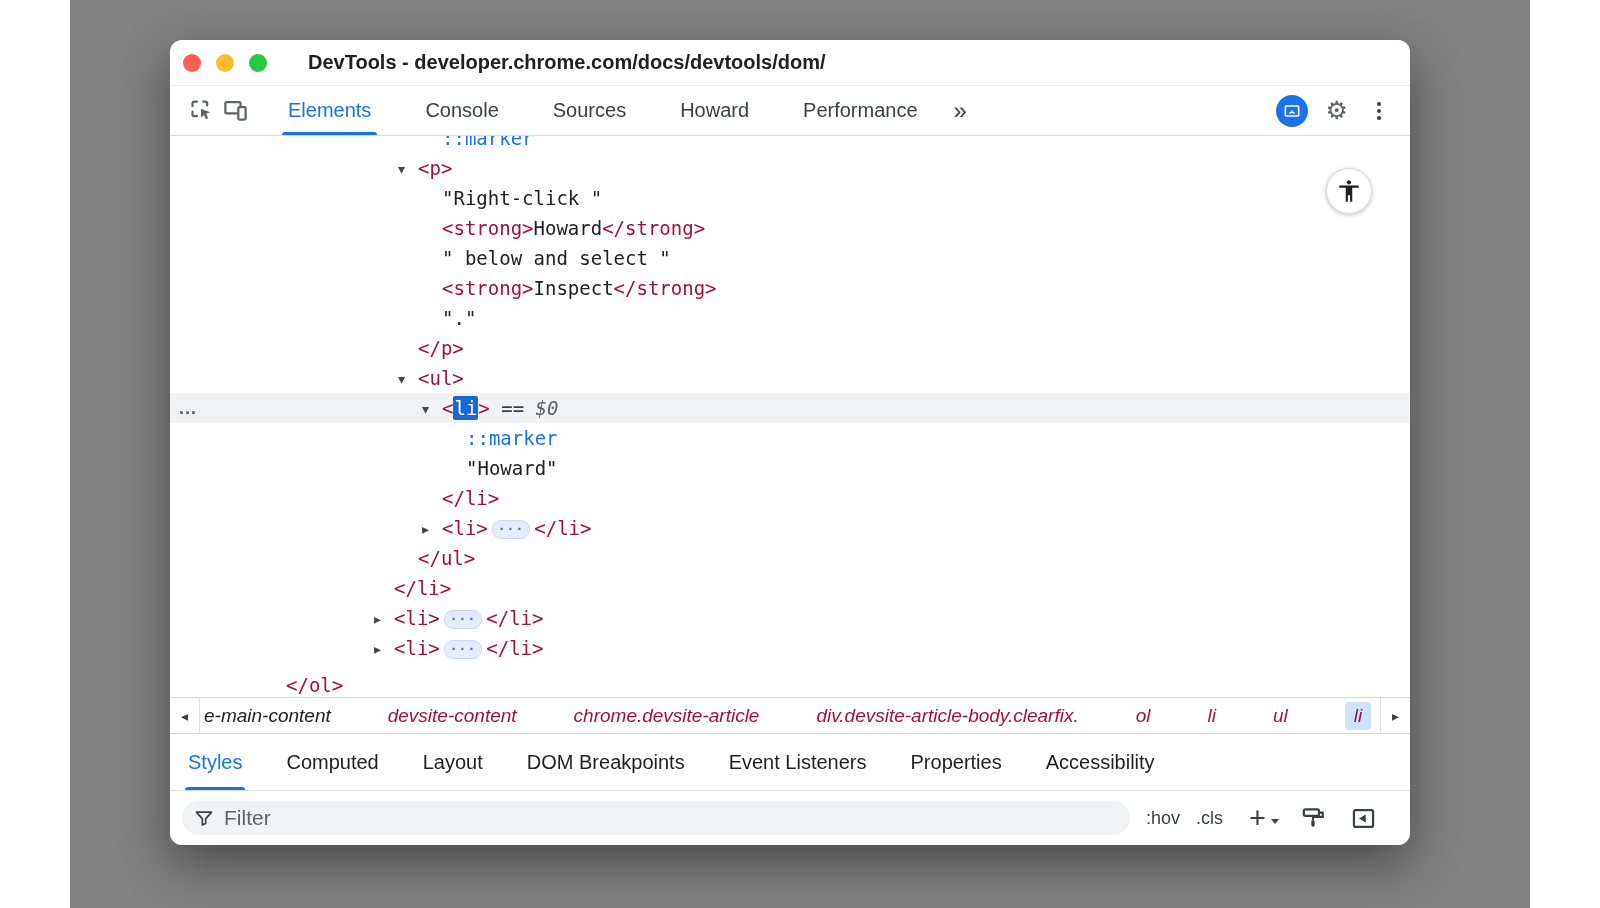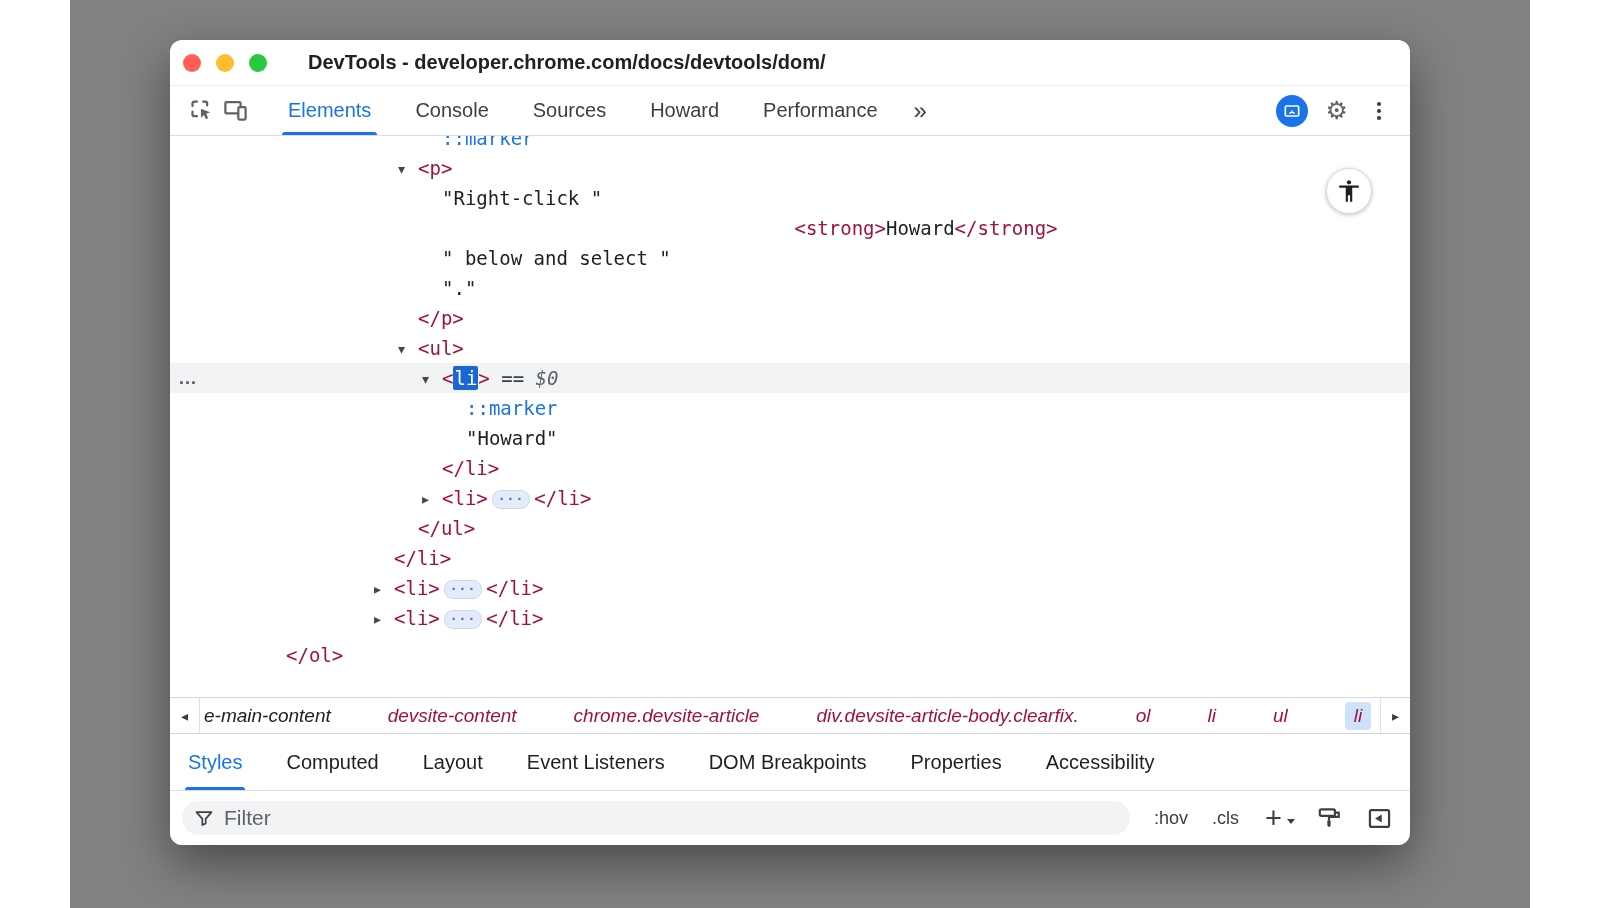--- a/index.html
+++ b/index.html
@@ -17,21 +17,21 @@
               border-bottom:1px solid #ececec; background:#fff; }
   .light { width:18px; height:18px; border-radius:50%; margin-right:15px; flex:none; }
   .light.red { background:#ff5f57; } .light.yellow { background:#febc2e; } .light.green { background:#28c840; }
   .win-title { margin-left:26px; font-size:20px; font-weight:700; color:#202124; }
 
   
   .toolbar { height:50px; flex:none; display:flex; align-items:center; padding:0 14px;
              border-bottom:1px solid #dcdcdc; background:#fff; }
   .icon-btn { width:34px; height:34px; display:flex; align-items:center; justify-content:center;
               flex:none; cursor:pointer; }
-  .main-tabs { display:flex; height:100%; margin-left:14px; }
+  .main-tabs { display:flex; height:100%; margin-left:14px;gap:10px; }
   .main-tab { padding:0 2px; margin:0 20px; display:flex; align-items:center; font-size:20px;
               color:#3c4043; position:relative; cursor:pointer; white-space:nowrap; }
   .main-tab.active { color:var(--accent,#1a73e8); font-weight:500; }
   .main-tab.active::after { content:''; position:absolute; left:-4px; right:-4px; bottom:0;
               height:3px; background:var(--accent,#1a73e8); border-radius:3px 3px 0 0; }
   .more-tabs { font-size:24px; color:#3c4043; margin-left:14px; cursor:pointer; }
   .toolbar .spacer { flex:1; }
   .cast-btn { width:32px; height:32px; border-radius:50%; background:var(--accent,#1a73e8);
               display:flex; align-items:center; justify-content:center; margin-right:18px; cursor:pointer; }
   .gear { font-family:"DejaVu Sans", sans-serif; font-size:25px; color:#5f6368; margin-right:14px; cursor:pointer; }
@@ -85,21 +85,21 @@
   .side-tab.active::after { content:''; position:absolute; left:-3px; right:-3px; bottom:0;
               height:3px; background:var(--accent,#1a73e8); border-radius:3px 3px 0 0; }
 
   
   .filterbar { height:54px; flex:none; display:flex; align-items:center; padding:0 16px 0 12px; background:#fff; }
   .filter-pill { width:948px; height:34px; border-radius:17px; background:#f1f3f4;
                  display:flex; align-items:center; padding:0 12px; gap:10px; flex:none; }
   .filter-input { flex:1; border:none; outline:none; background:transparent; font-size:21px;
                   color:#202124; font-family:"Liberation Sans", sans-serif; }
   .filter-input::placeholder { color:#5f6368; }
-  .tok-btn { font-size:18px; color:#3c4043; margin-left:24px; cursor:pointer; white-space:nowrap; }
+  .tok-btn { font-size:18px; color:#3c4043; margin-left:16px; cursor:pointer; white-space:nowrap; }
   .plus { font-size:29px; color:#3c4043; margin-left:26px; position:relative; cursor:pointer; line-height:1; }
   .plus::after { content:''; position:absolute; right:-13px; bottom:5px;
                  border:4px solid transparent; border-top:5px solid #3c4043; }
   .fb-icon { margin-left:24px; cursor:pointer; display:flex; align-items:center; }
 </style>
 </head>
 <body style="--accent: #1a73e8; --tag: #a01242; --crumb: #a01242; --marker_blue: #1a73e8; --selection_bg: #1967d2; --row_bg: #f1f3f4;">
 
 <div class="backdrop"></div>
 
@@ -159,22 +159,23 @@
 
   <div class="content">
     <div class="fab">
       <svg width="26" height="26" viewBox="0 0 24 24" fill="#1f1f1f">
         <path d="M12 2c1.1 0 2 .9 2 2s-.9 2-2 2-2-.9-2-2 .9-2 2-2zm9 7V7H3v2h6v13h2v-6h2v6h2V9h6z"></path>
       </svg>
     </div>
   <div class="trow clip" style="padding-left: 272px;"><span class="tk-marker">::marker</span></div>
       <div class="trow" style="padding-left: 248px;"><span class="arw">▾</span><span class="tk-tag">&lt;p&gt;</span></div>
       <div class="trow" style="padding-left: 272px;"><span class="tk-text">"Right-click "</span></div>
-      <div class="trow" style="padding-left: 272px; text-align: center;"><span class="tk-tag">&lt;strong&gt;</span><span class="tk-text">Howard</span><span class="tk-tag">&lt;/strong&gt;</span></div>
+      <div class="trow" style="padding-left: 272px;"><span class="tk-tag">&lt;strong&gt;</span><span class="tk-text">Howard</span><span class="tk-tag">&lt;/strong&gt;</span></div>
       <div class="trow" style="padding-left: 272px;"><span class="tk-text">" below and select "</span></div>
+      <div class="trow" style="padding-left: 272px;"><span class="tk-tag">&lt;strong&gt;</span><span class="tk-text">Inspect</span><span class="tk-tag">&lt;/strong&gt;</span></div>
       <div class="trow" style="padding-left: 272px;"><span class="tk-text">"."</span></div>
       <div class="trow" style="padding-left: 248px;"><span class="tk-tag">&lt;/p&gt;</span></div>
       <div class="trow" style="padding-left: 248px;"><span class="arw">▾</span><span class="tk-tag">&lt;ul&gt;</span></div>
       <div class="trow sel" style="padding-left: 272px;"><span class="gutter">…</span><span class="arw">▾</span><span class="tk-tag">&lt;</span><span class="tk-hl">li</span><span class="tk-tag">&gt;</span><span class="tk-eq"> == </span><span class="tk-dollar">$0</span></div>
       <div class="trow" style="padding-left: 296px;"><span class="tk-marker">::marker</span></div>
       <div class="trow" style="padding-left: 296px;"><span class="tk-text">"Howard"</span></div>
       <div class="trow" style="padding-left: 272px;"><span class="tk-tag">&lt;/li&gt;</span></div>
       <div class="trow" style="padding-left: 272px;"><span class="arw">▸</span><span class="tk-tag">&lt;li&gt;</span><span class="tk-pill">···</span><span class="tk-tag">&lt;/li&gt;</span></div>
       <div class="trow" style="padding-left: 248px;"><span class="tk-tag">&lt;/ul&gt;</span></div>
       <div class="trow" style="padding-left: 224px;"><span class="tk-tag">&lt;/li&gt;</span></div>
@@ -199,22 +200,22 @@
       </div>
     <span class="crumb-nav right">
       <span>▸</span>
     </span>
   </div>
 
   <div class="side-tabs">
       <div class="side-tab active">Styles</div>
       <div class="side-tab">Computed</div>
       <div class="side-tab">Layout</div>
+      <div class="side-tab">DOM Breakpoints</div>
       <div class="side-tab">Event Listeners</div>
-      <div class="side-tab">DOM Breakpoints</div>
       <div class="side-tab">Properties</div>
       <div class="side-tab">Accessibility</div>
     </div>
 
   <div class="filterbar">
     <div class="filter-pill">
       <svg width="20" height="20" viewBox="0 0 24 24" fill="none" stroke="#3c4043" stroke-width="2" stroke-linejoin="round">
         <path d="M3 5h18l-7 8v5.5l-4 2V13z"></path>
       </svg>
       <input class="filter-input" placeholder="Filter" style="">

